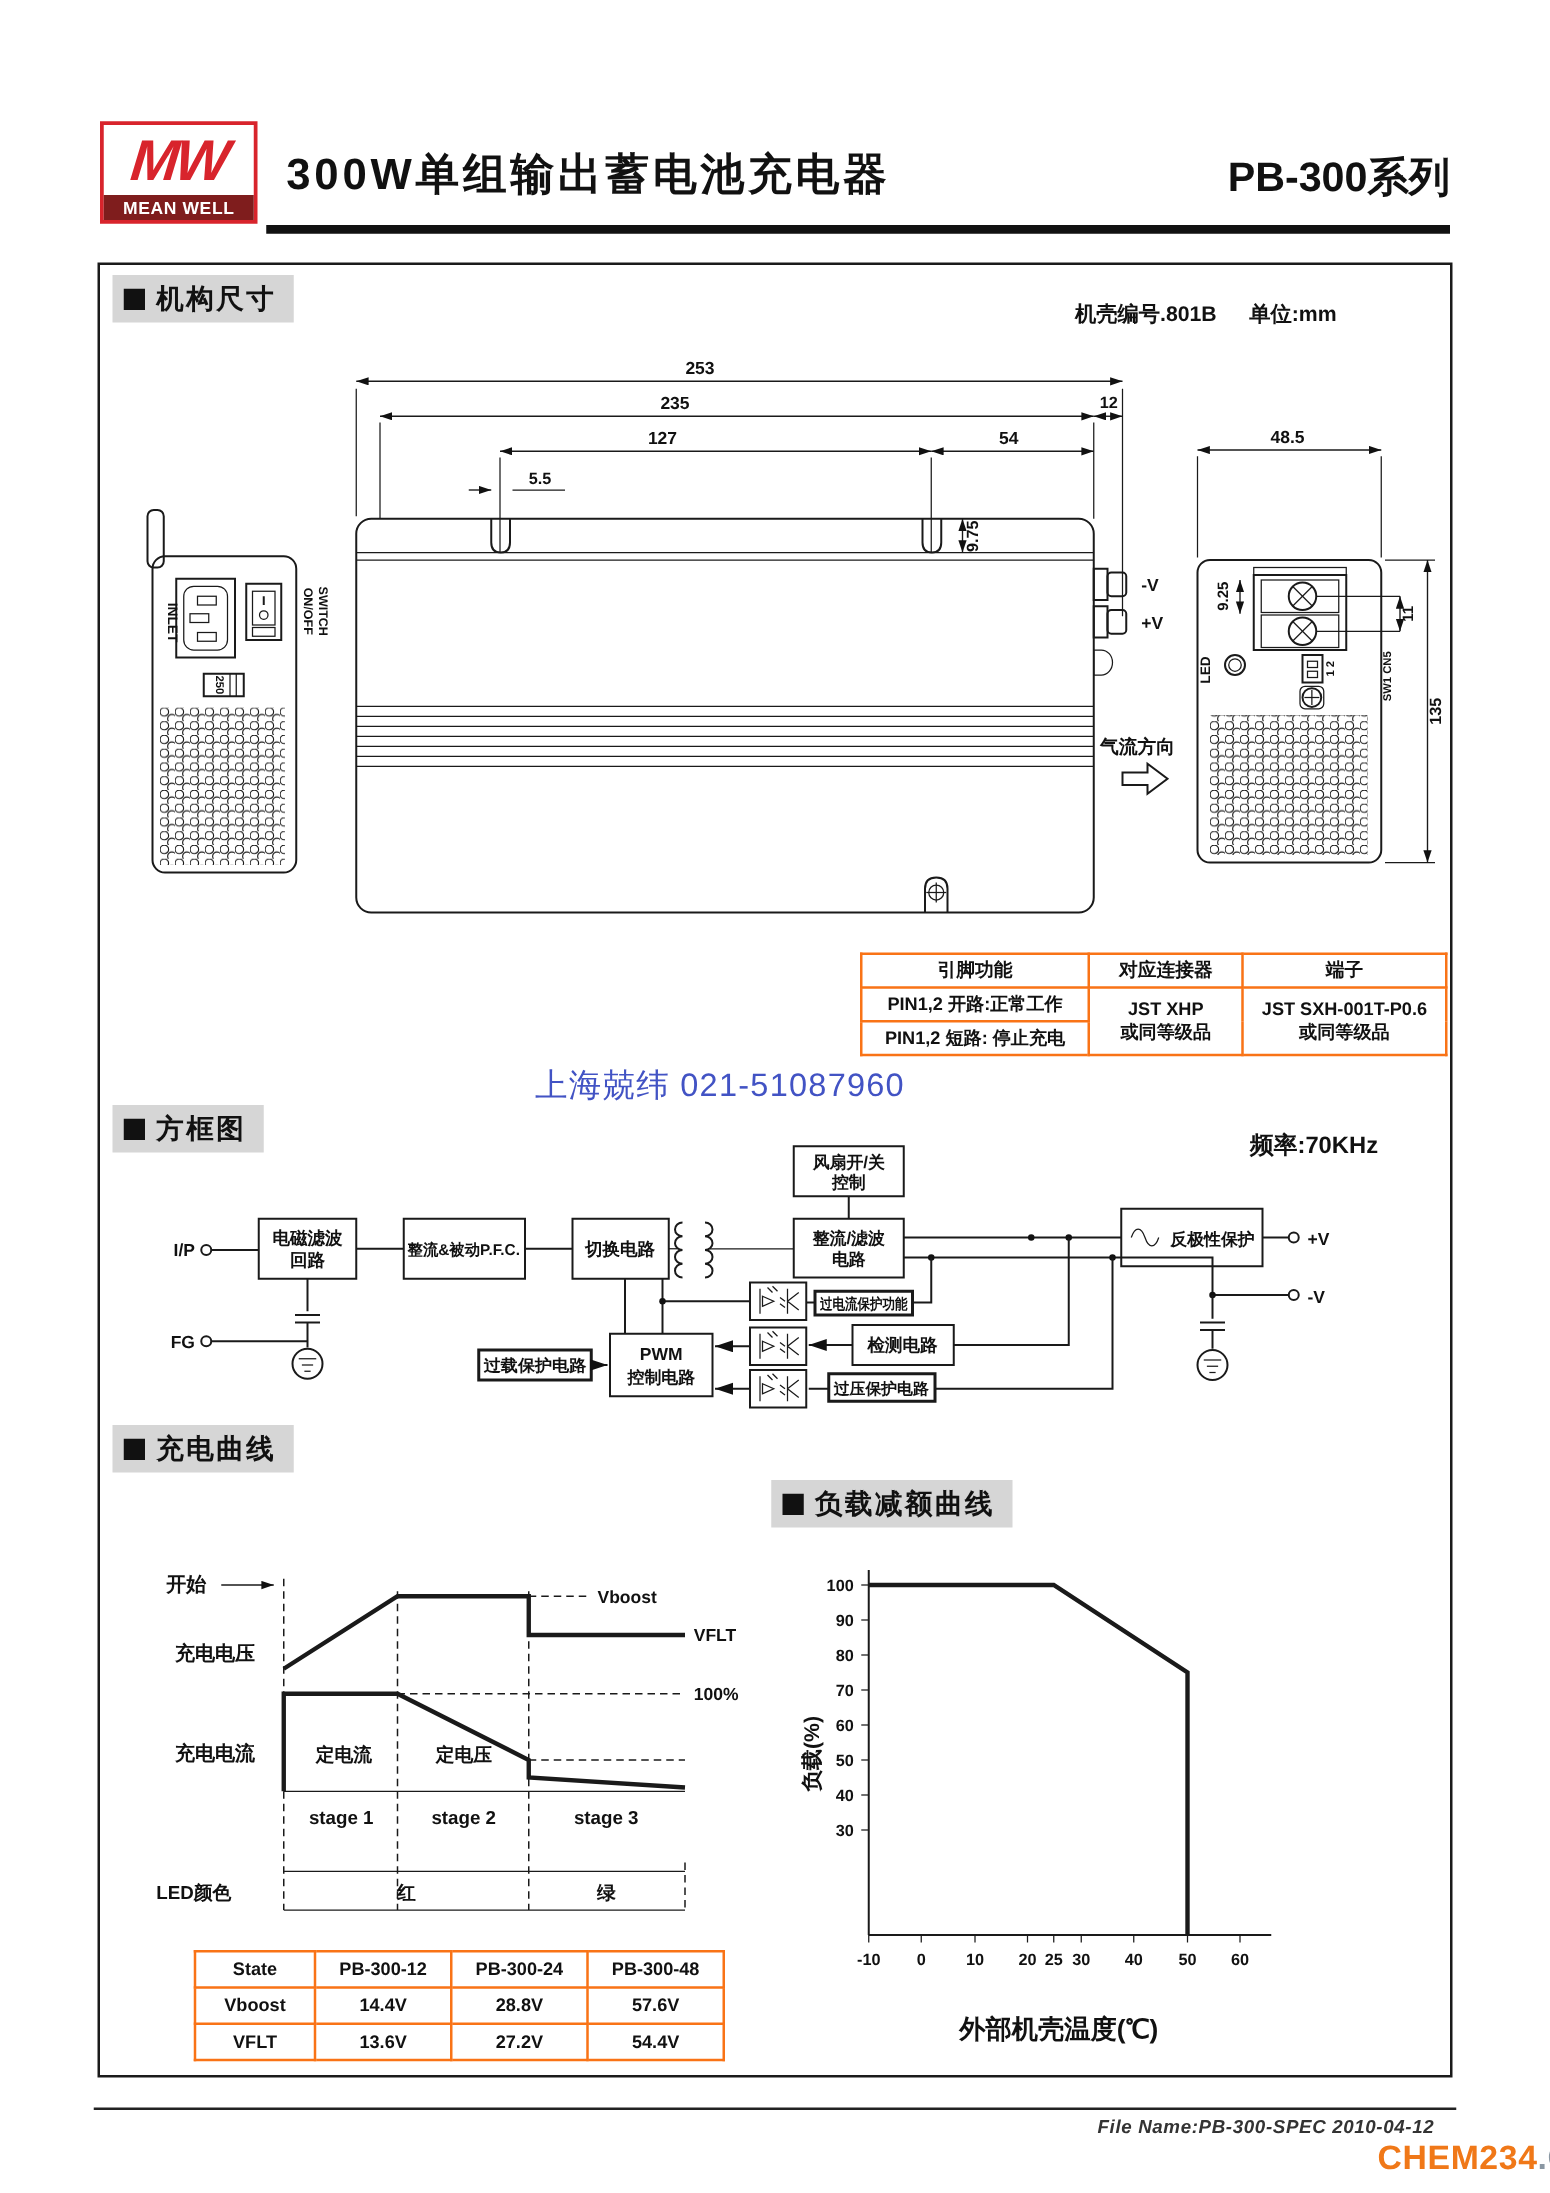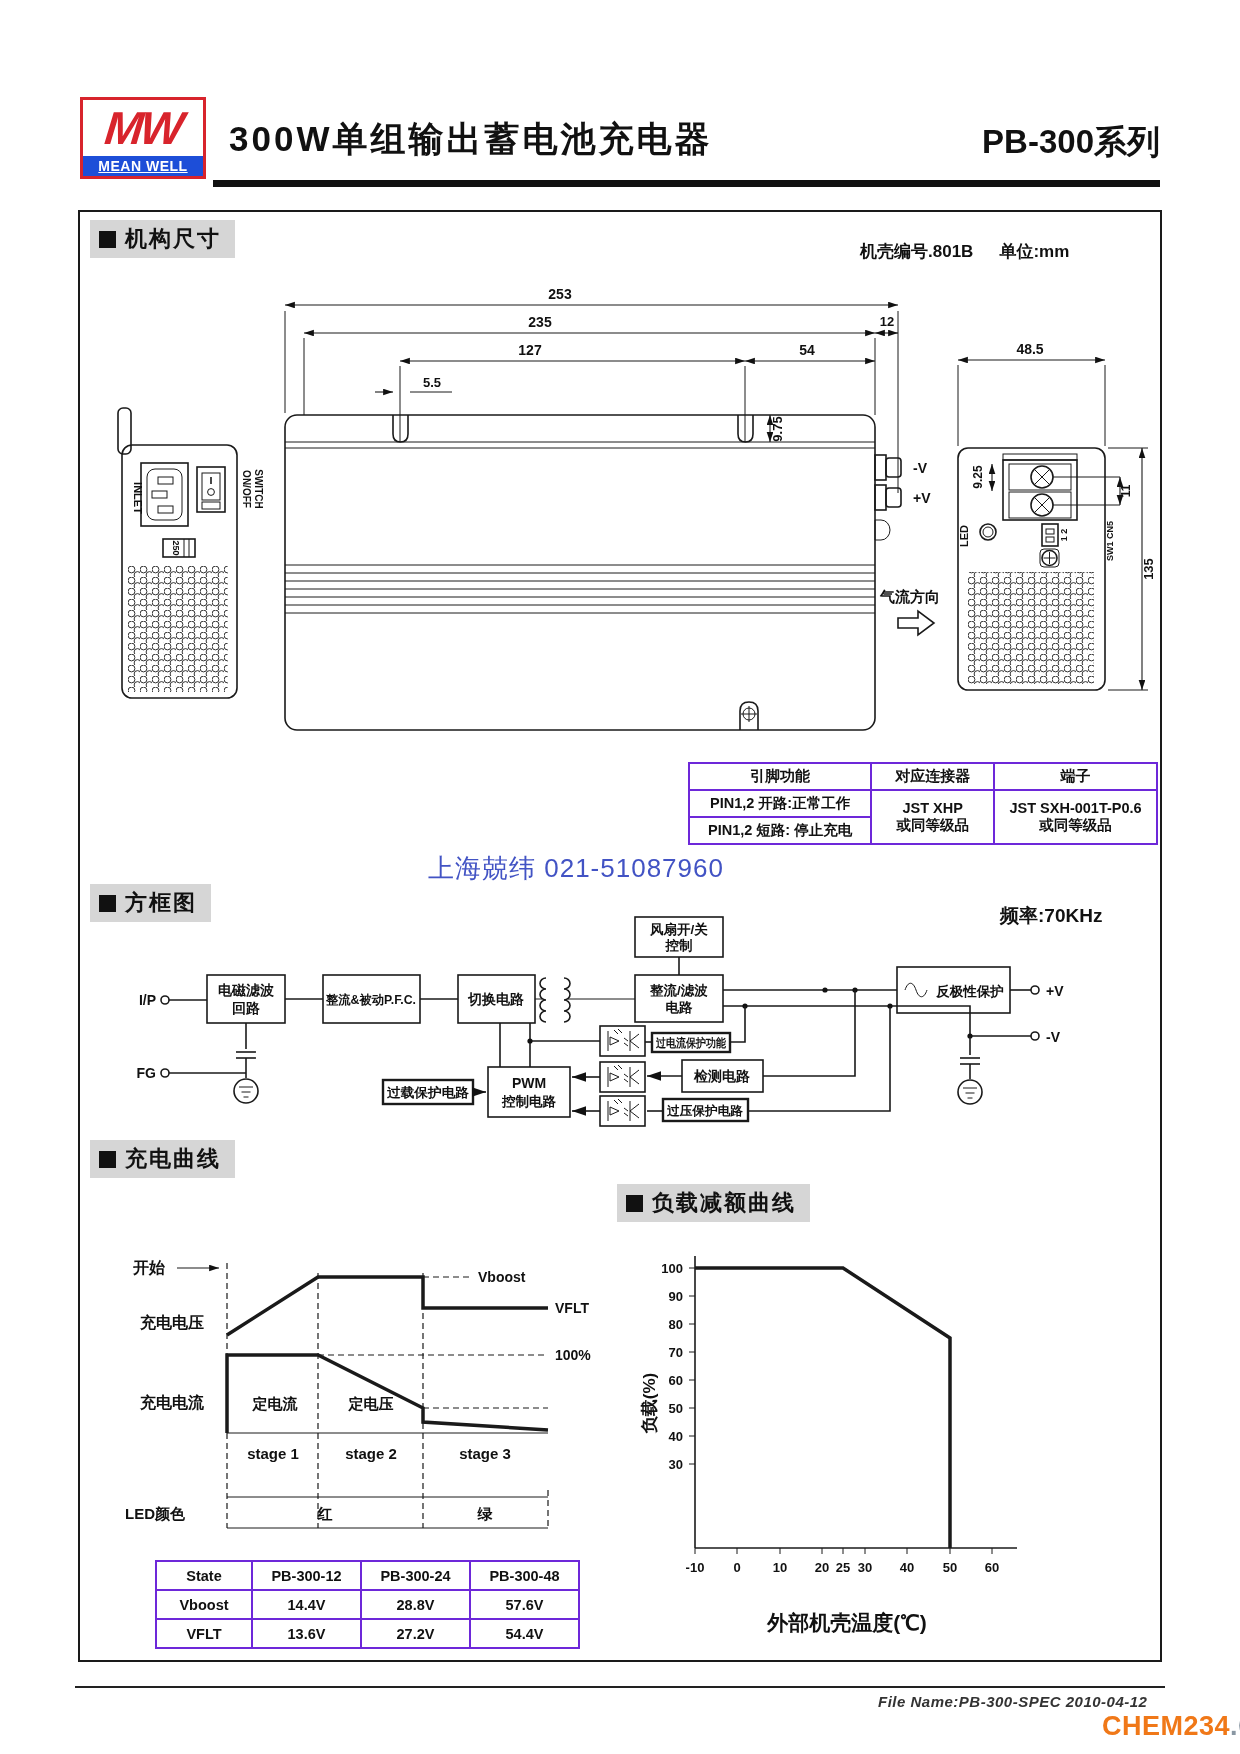--- a/index.html
+++ b/index.html
@@ -4,40 +4,40 @@
 <style>
   html,body{margin:0;padding:0;background:#fff;}
   #page{position:relative;width:1240px;height:1754px;background:#fff;
         font-family:"Liberation Sans",sans-serif;color:#111;overflow:hidden;}
   .abs{position:absolute;}
 
   
   #logo{left:80px;top:97px;width:126px;height:82px;border:3px solid #d8242c;box-sizing:border-box;background:#fff;}
   #logo .mw{height:56px;display:flex;align-items:center;justify-content:center;
             color:#d8242c;font-size:46px;font-weight:bold;font-style:italic;letter-spacing:-3px;transform:skewX(-6deg);}
-  #logo .brand{height:20px;background:#1d4ed8;color:#fff;font-size:14px;font-weight:bold;
-            display:flex;align-items:center;justify-content:center;letter-spacing:.5px;text-decoration:underline;}
+  #logo .brand{height:20px;background:#7f1d1d;color:#fff;font-size:14px;font-weight:bold;
+            display:flex;align-items:center;justify-content:center;letter-spacing:.5px;}
   #doc-title{left:215px;top:116px;font-size:35px;font-weight:bold;letter-spacing:3px;margin-left:14px;}
   #doc-series{left:855px;top:120px;width:305px;text-align:right;font-size:33px;font-weight:bold;}
   #header-rule{left:213px;top:180px;width:947px;height:7px;background:#111;}
 
   
   #frame{left:78px;top:210px;width:1084px;height:1452px;border:2px solid #1a1a1a;box-sizing:border-box;}
 
   .badge{position:absolute;display:inline-flex;align-items:center;gap:9px;background:#d6d6d6;
          padding:4px 14px 4px 9px;font-size:22px;font-weight:bold;letter-spacing:2px;}
   .badge .bullet{width:17px;height:17px;background:#111;display:inline-block;}
 
   #case-note{left:860px;top:240px;width:300px;font-size:17px;font-weight:bold;display:flex;gap:26px;}
 
   
   #cn5-wrap{left:688px;top:762px;width:470px;}
   #cn5-title{font-size:19px;font-weight:bold;margin-bottom:4px;letter-spacing:1px;}
   table.dt{border-collapse:collapse;}
-  table.dt td,table.dt th{border:2px solid #6d28d9;font-size:14.5px;font-weight:bold;text-align:center;padding:1px 4px;height:23px;}
+  table.dt td,table.dt th{border:2px solid #f97316;font-size:14.5px;font-weight:bold;text-align:center;padding:1px 4px;height:23px;}
   #cn5 th{font-size:15px;}
   #cn5 .c1{width:180px;} #cn5 .c2{width:118px;} #cn5 .c3{width:160px;}
 
   #vendor-note{left:428px;top:851px;font-size:26px;color:#4253c4;letter-spacing:1px;}
   #freq-note{left:1000px;top:903px;font-size:19px;font-weight:bold;}
 
   
   #spec-wrap{left:155px;top:1560px;}
   #spec td,#spec th{height:25px;}
   #spec .c1{width:86px;margin-top:33px;} #spec .cv{width:99px;}

